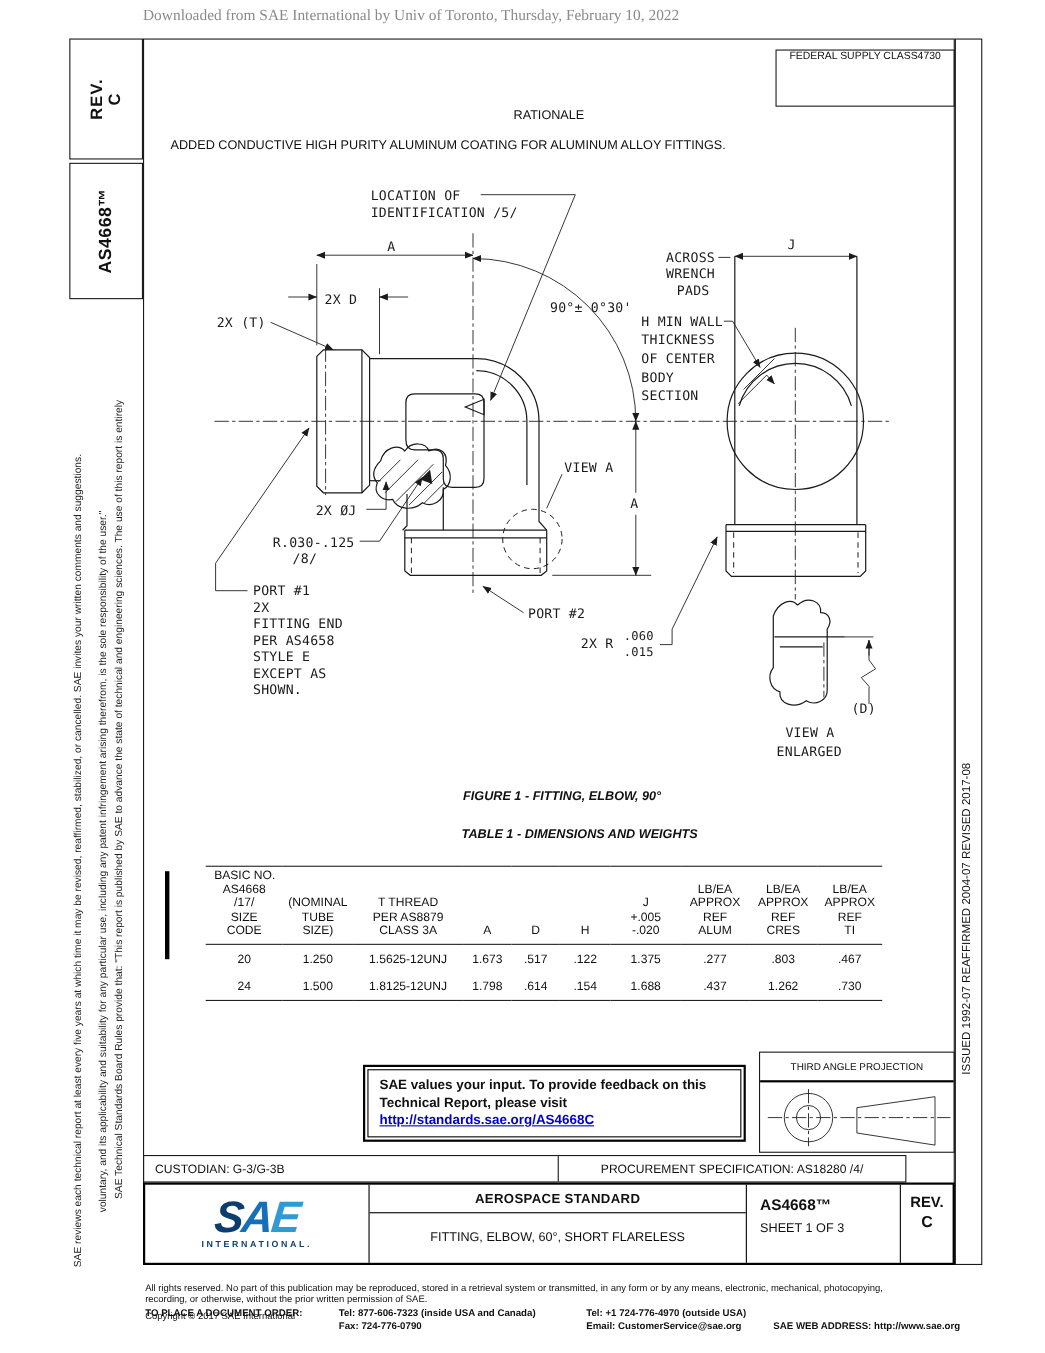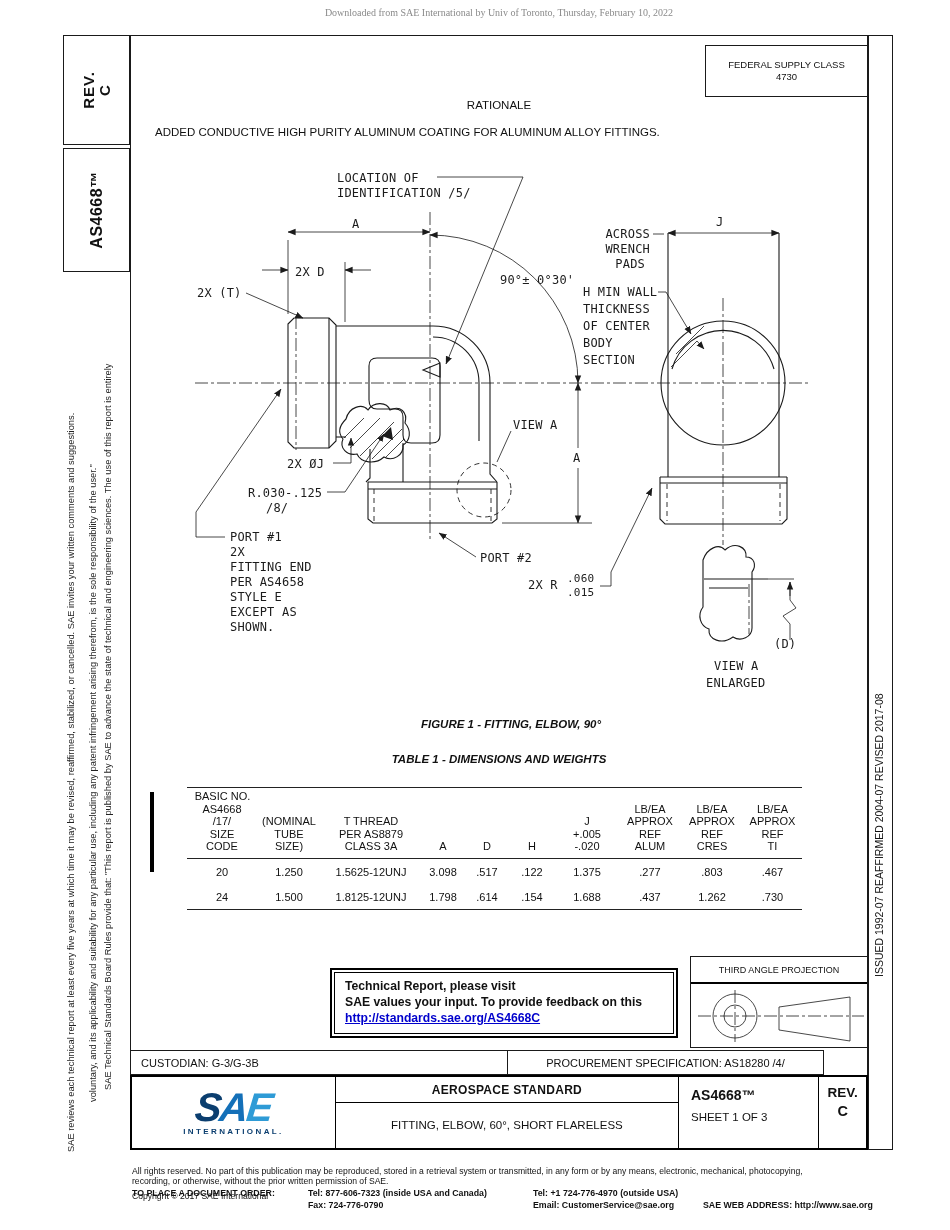--- a/index.html
+++ b/index.html
@@ -2,34 +2,34 @@
 <html><head>
 <meta charset="utf-8">
 <style>
   html,body{margin:0;padding:0;background:#fff;}
   #page{position:relative;width:950px;height:1230px;background:#fff;overflow:hidden;
         font-family:"Liberation Sans",sans-serif;color:#111;}
   .abs{position:absolute;}
   .frame{border:1.6px solid #1a1a1a;box-sizing:border-box;}
   .thick{border:2.5px solid #000;box-sizing:border-box;}
   
-  .watermark{left:130px;top:7px;width:738px;text-align:center;font-family:"Liberation Serif",serif;
-             font-size:10px;color:#8a8a8a;}
+  .watermark{left:130px;top:7px;width:738px;text-align:left;font-family:"Liberation Serif",serif;
+             font-size:14px;color:#8a8a8a;}
   
   .rotwrap{display:flex;align-items:center;justify-content:center;}
   .rot{transform:rotate(-90deg);white-space:nowrap;}
   .revbox-text span{display:block;text-align:center;font-weight:bold;font-size:15px;line-height:16px;letter-spacing:1px;}
   .docbox-text{font-weight:bold;font-size:16px;letter-spacing:.5px;}
   .vline{position:absolute;transform:rotate(-90deg);transform-origin:0 0;white-space:nowrap;
          font-size:9.3px;color:#222;}
   .vhist{position:absolute;transform:rotate(-90deg);transform-origin:0 0;white-space:nowrap;
          font-size:10.5px;color:#111;}
   
   .fsc{left:705px;top:45px;width:163px;height:52px;text-align:center;font-size:9.5px;line-height:12px;
-       display:flex;flex-direction:column;justify-content:center;}
+       display:flex;flex-direction:row;justify-content:center;}
   .rationale{left:130px;top:99px;width:738px;text-align:center;font-size:11.5px;}
   .rationale-body{left:155px;top:126px;font-size:11.5px;}
   .caption{left:130px;width:738px;text-align:center;font-size:11.5px;font-weight:bold;font-style:italic;}
   
   .dimtable{border-collapse:collapse;table-layout:fixed;font-size:11px;color:#111;}
   .dimtable thead td{vertical-align:bottom;text-align:center;padding:2px 0 5px 0;line-height:12.5px;
                      border-bottom:1.5px solid #222;}
   .dimtable{border-top:1.5px solid #222;border-bottom:1.5px solid #222;}
   .dimtable tbody td{text-align:center;height:22px;vertical-align:middle;padding-top:2px;}
   .bn{text-align:center;padding-left:1px;}
@@ -231,21 +231,21 @@
     <path class="ln" d="M709,588 H748"></path>
     <path class="cl" d="M749,584 V634"></path>
     <path class="lnthin" d="M790,640 V624 L783,616 L796,608 L790,600 V582"></path>
     <path class="lnthin" d="M790,596 V582" marker-end="url(#ah)"></path>
     <text class="dtx" x="774" y="648">(D)</text>
     <text class="dtx" x="714" y="670">VIEW A</text>
     <text class="dtx" x="706" y="687">ENLARGED</text>
   </svg>
 
   <div class="abs caption" style="top:718px;margin-left:12px;">FIGURE 1 - FITTING, ELBOW, 90°</div>
-  <div class="abs caption" style="top:753px;">TABLE 1 - DIMENSIONS AND WEIGHTS</div>
+  <div class="abs caption" style="top:753px;margin-left:28px;">TABLE 1 - DIMENSIONS AND WEIGHTS</div>
 
   <div class="abs changebar"></div>
 
   <table class="abs dimtable" style="left:187px;top:787px;width:615px;">
     <colgroup>
       <col style="width:70px">
         <col style="width:64px">
         <col style="width:100px">
         <col style="width:44px">
       <col style="width:44px">
@@ -306,21 +306,21 @@
           <div>REF</div>
             <div>TI</div>
         </td>
       </tr>
     </thead>
     <tbody>
       <tr>
         <td>20</td>
         <td>1.250</td>
         <td>1.5625-12UNJ</td>
-        <td>3.098</td>
+        <td>1.673</td>
         <td>.517</td>
         <td>.122</td>
         <td>1.375</td>
         <td>.277</td>
         <td>.803</td>
         <td>.467</td>
       </tr>
       <tr>
         <td>24</td>
         <td>1.500</td>
@@ -331,22 +331,22 @@
         <td>1.688</td>
         <td>.437</td>
         <td>1.262</td>
         <td>.730</td>
       </tr>
     </tbody>
   </table>
 
   <div class="abs feedback-outer">
     <div class="feedback-inner">
+      <div>SAE values your input. To provide feedback on this</div>
       <div>Technical Report, please visit</div>
-      <div>SAE values your input. To provide feedback on this</div>
       <a href="#">http://standards.sae.org/AS4668C</a>
     </div>
   </div>
 
   <div class="abs frame taproj">
     <div class="taproj-title">THIRD ANGLE PROJECTION</div>
   </div>
   <svg class="abs" style="left:690px;top:982px;" width="178" height="66" viewBox="690 982 178 66">
     <path class="cl" d="M698,1016 H864"></path>
     <path class="cl" d="M735,990 V1042"></path>

